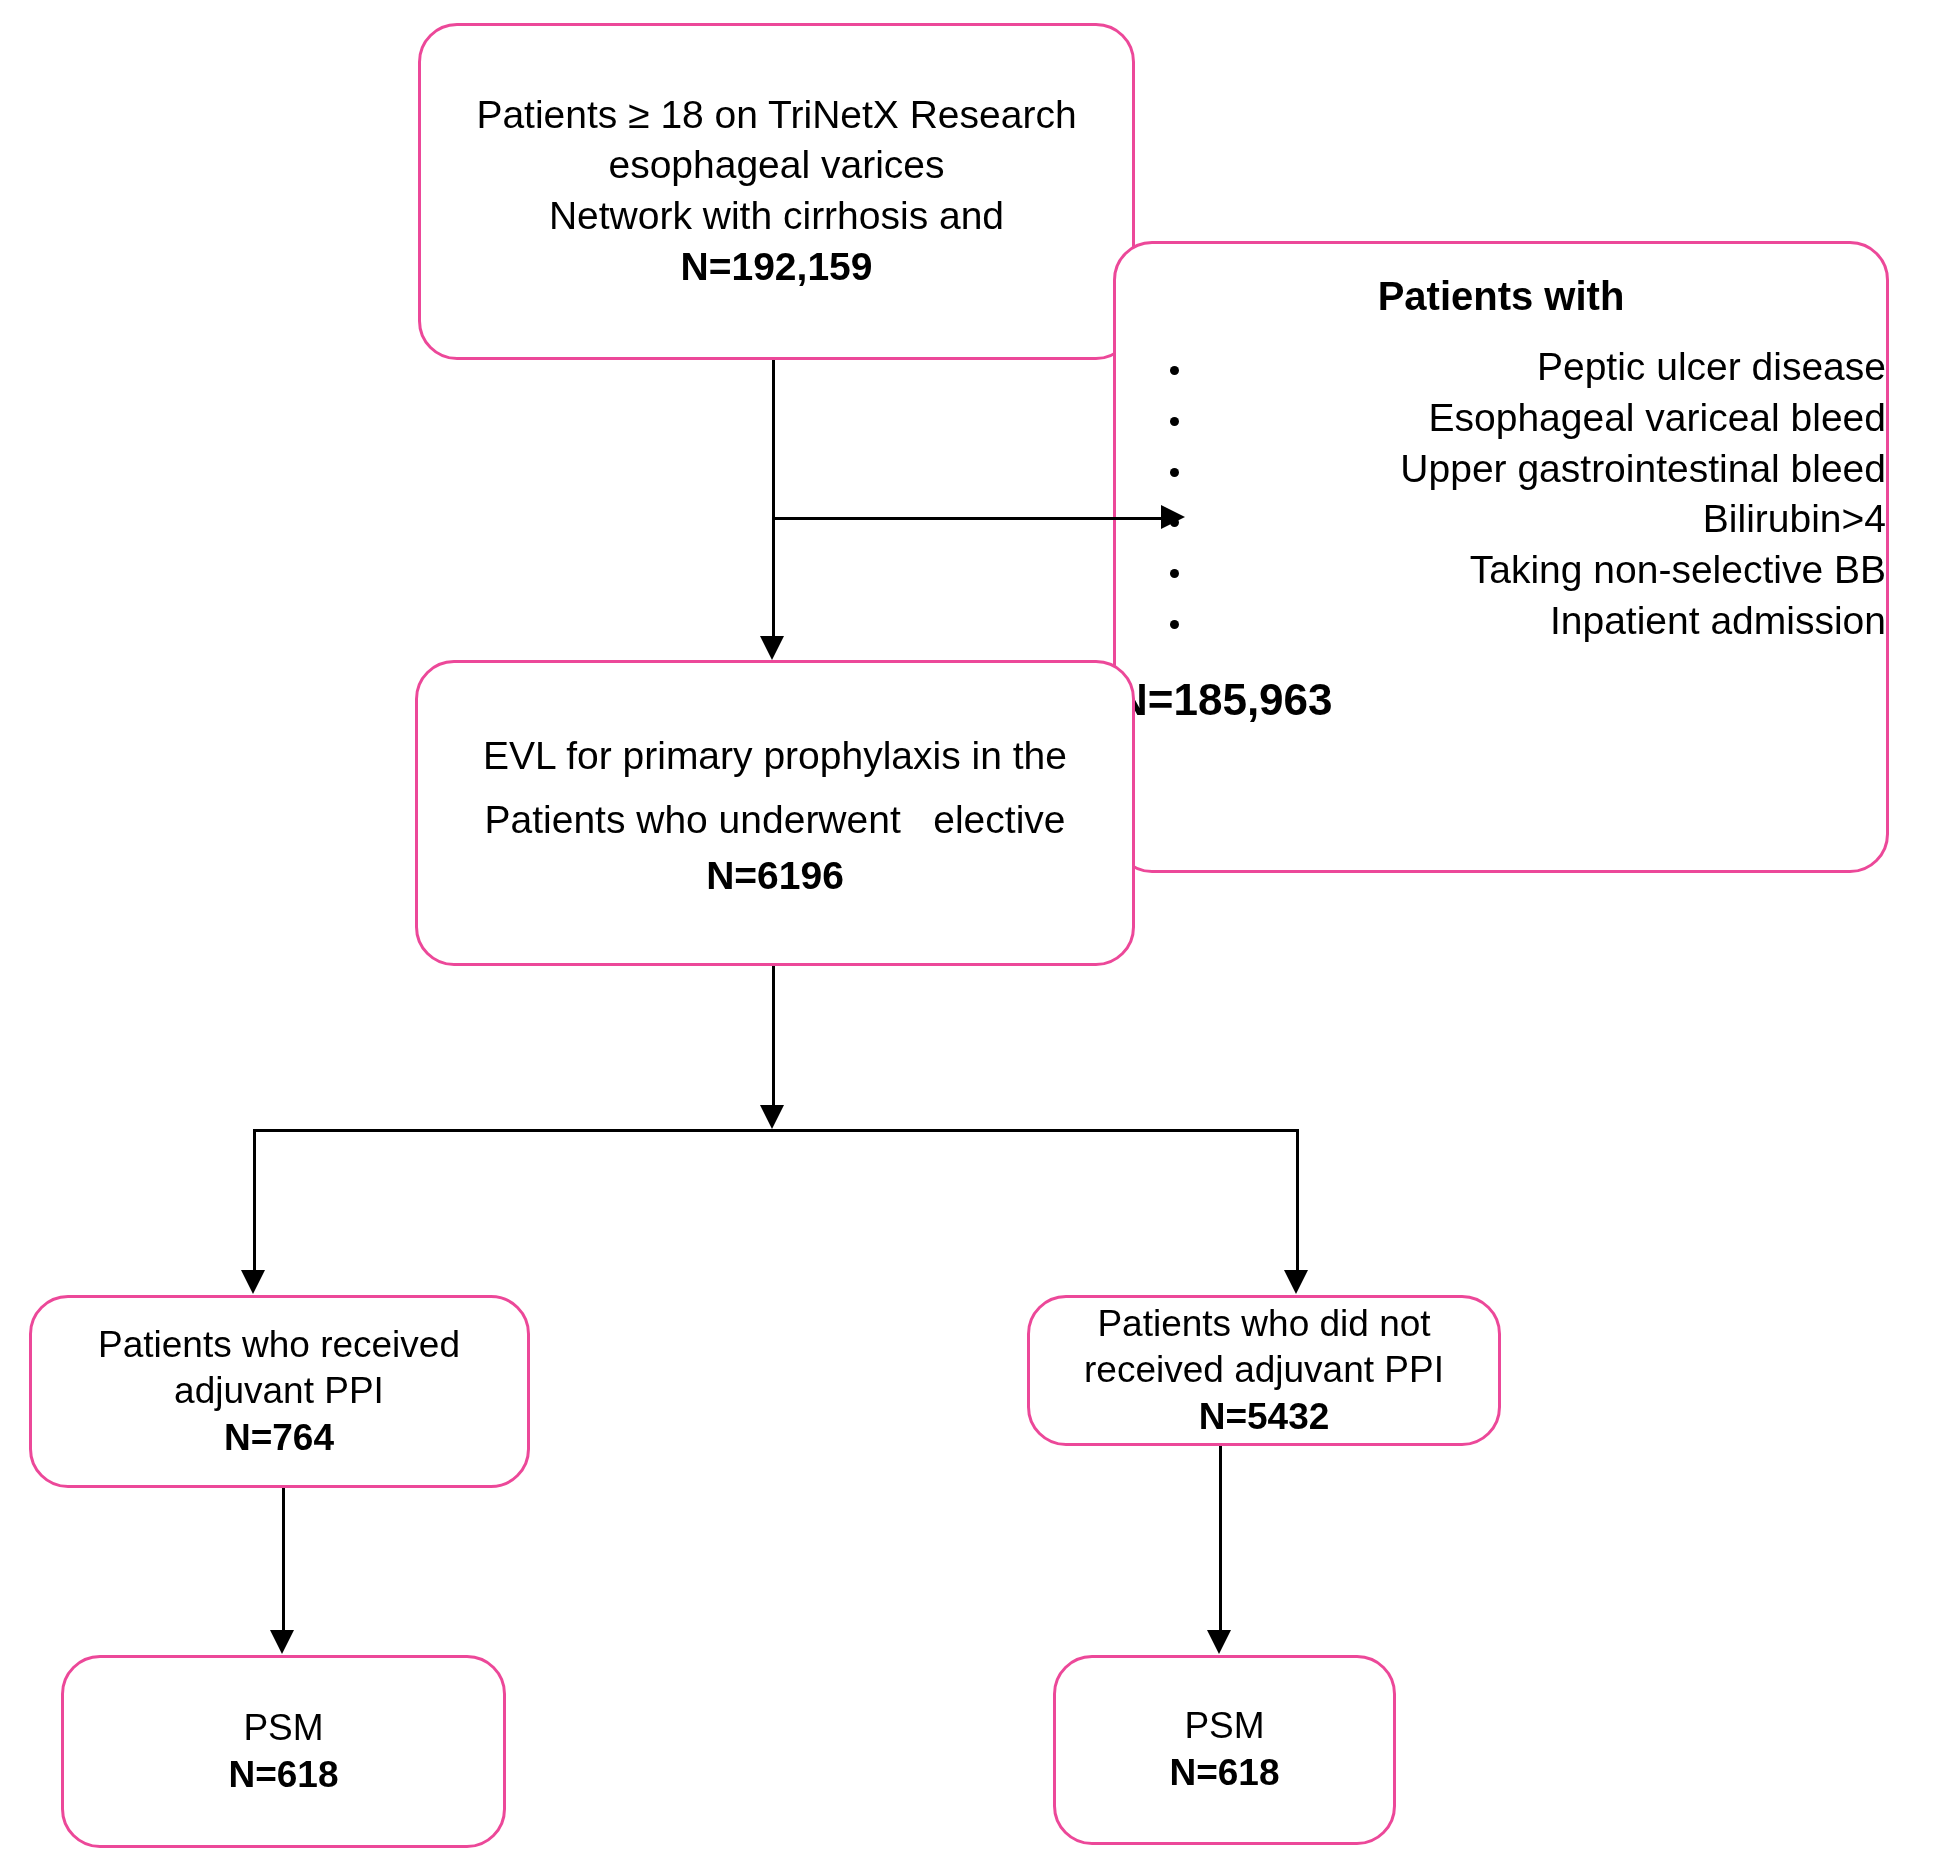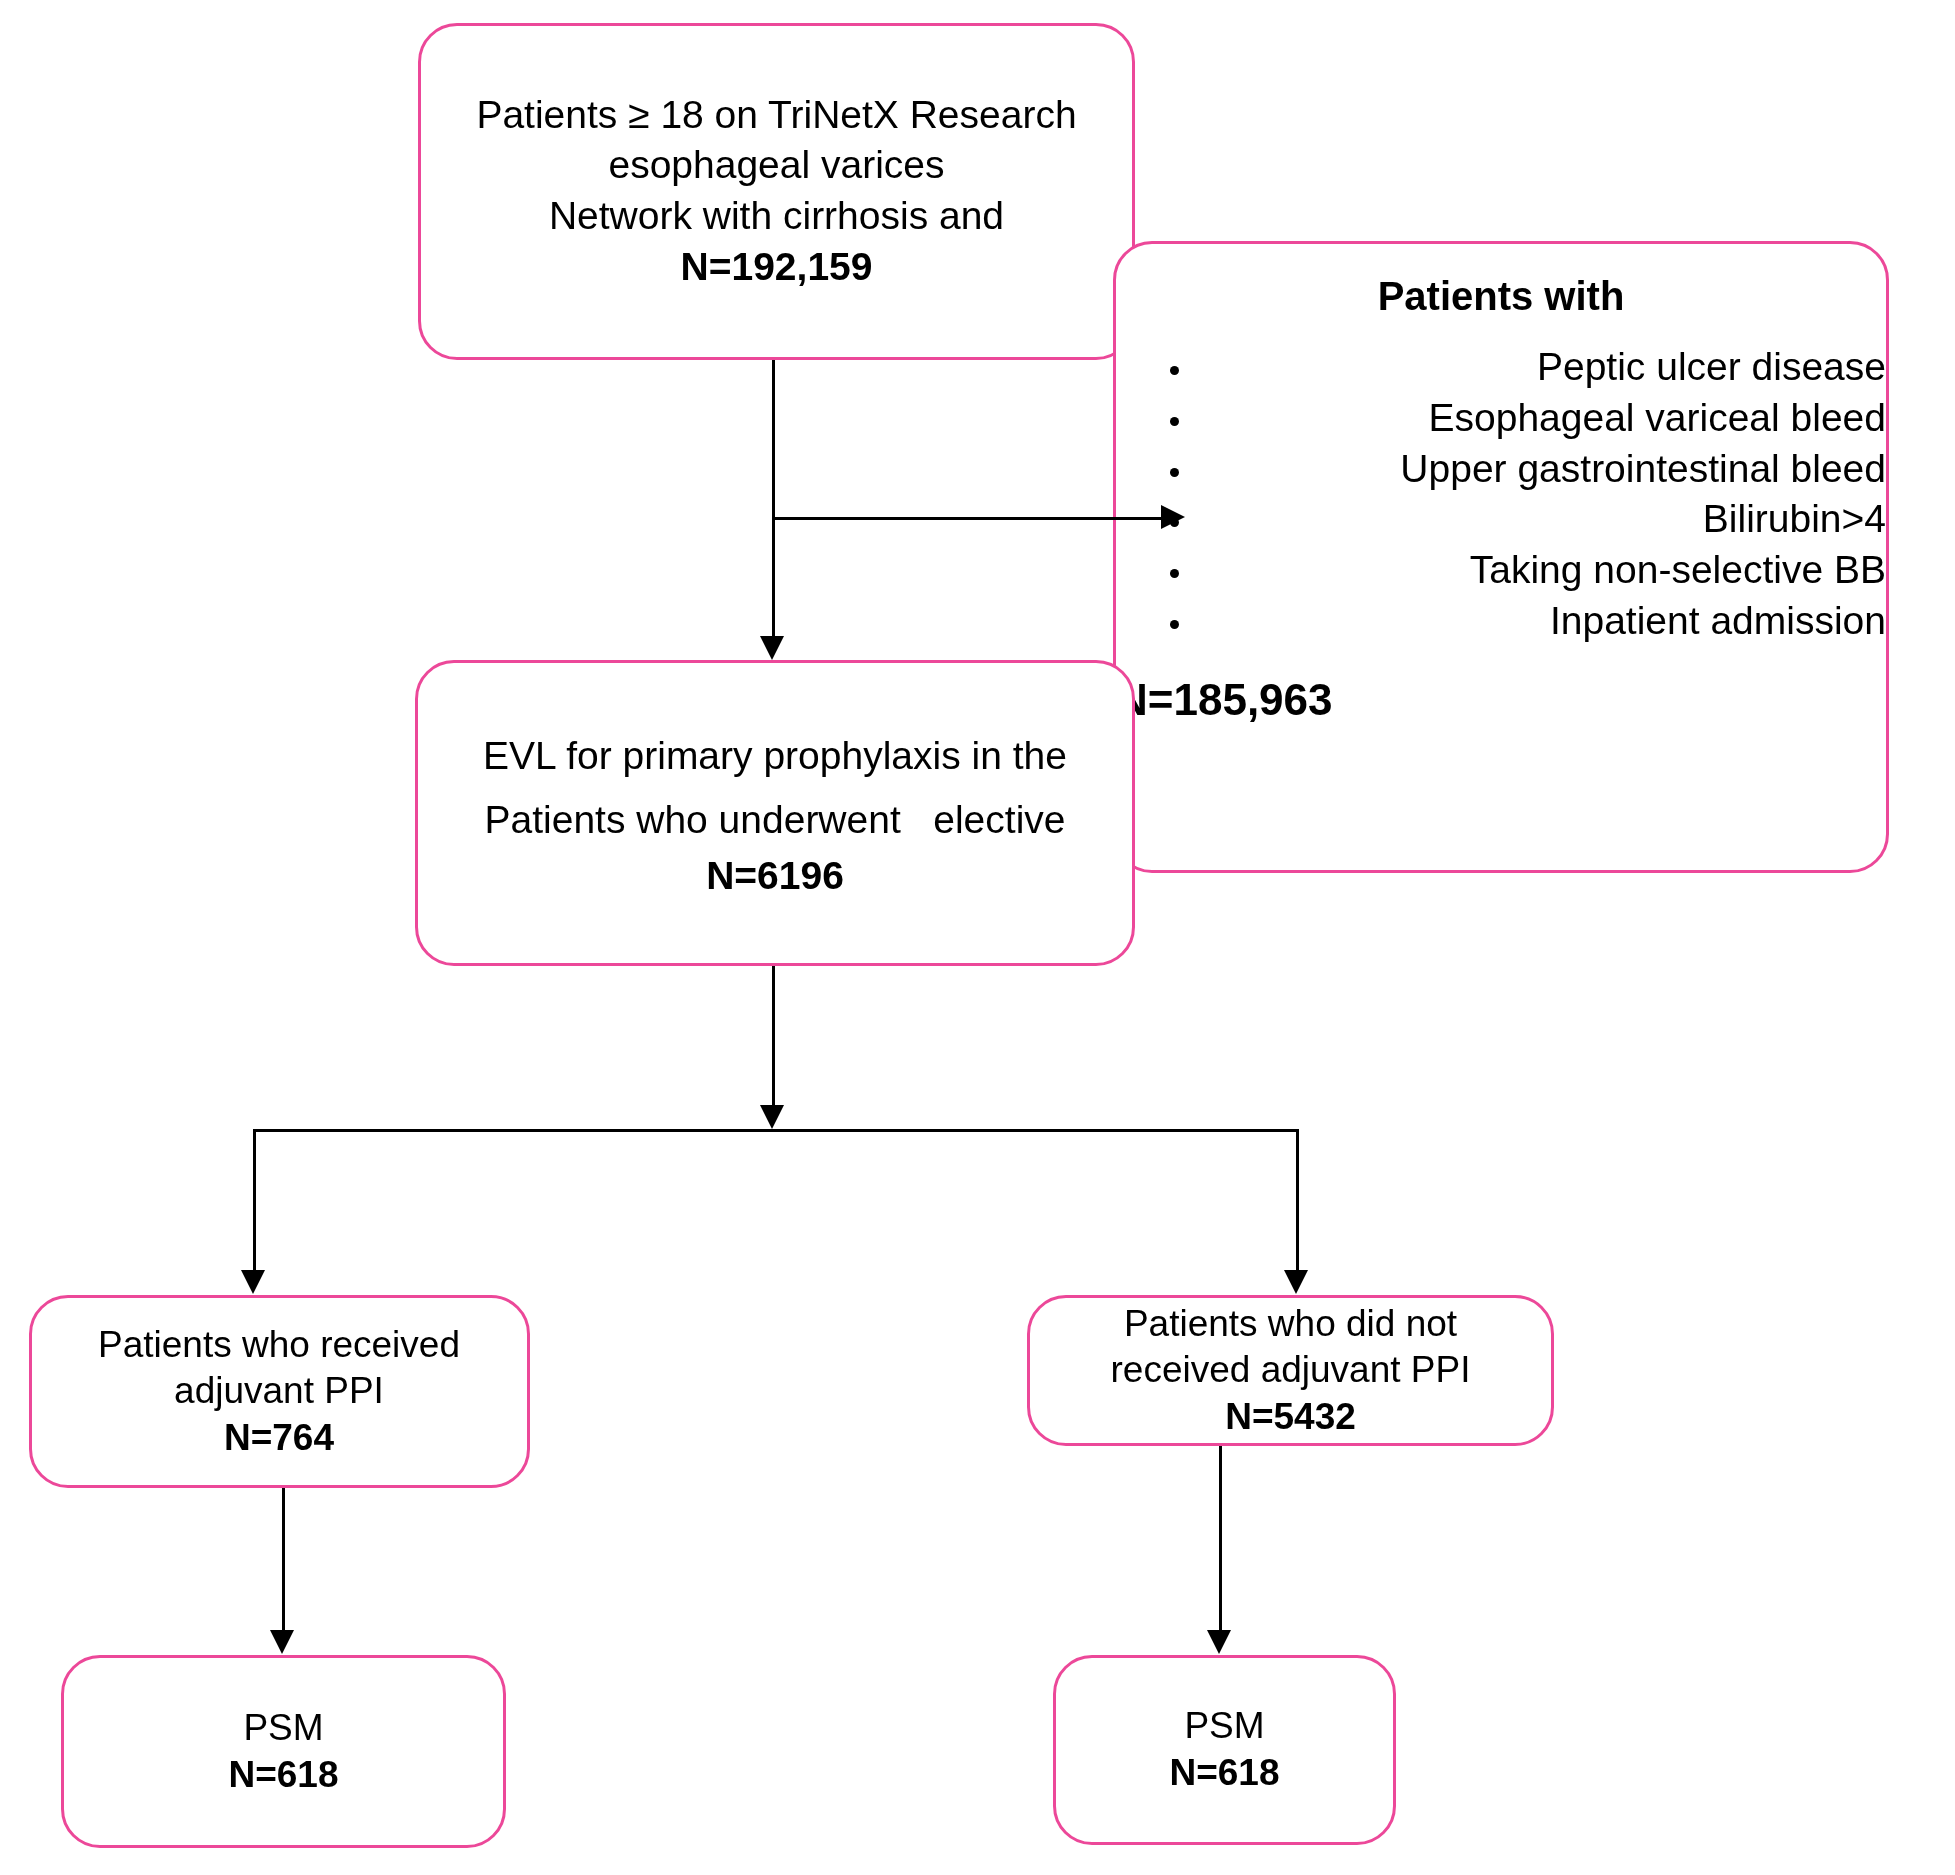--- a/index.html
+++ b/index.html
@@ -60,21 +60,21 @@
   #node-excluded .excl-n { text-align: left; font-weight: bold; margin-top: 25.5px; font-size: 44px; }
 
   #node-cohort   { left: 415px;  top: 660px;  width: 720px;  height: 306px; font-size: 39px; }
   #node-cohort .body { padding: 0 19.5px; width: 100%; box-sizing: border-box; }
   #node-cohort .l1 { line-height: 1.70; }
   #node-cohort .l2 { line-height: 1.56; }
   #node-cohort .l3 { line-height: 1.20; }
   #node-cohort .l4 { line-height: 1.20; }
 
   #node-ppi      { left: 28.5px;   top: 1295px; width: 501px;  height: 193px; font-size: 37px; }
-  #node-noppi    { left: 1027px; top: 1295px; width: 527px;  height: 151px; font-size: 37px; }
+  #node-noppi    { left: 1027px; top: 1295px; width: 474px;  height: 151px; font-size: 37px; }
   #node-psm-left { left: 61px;   top: 1655px; width: 445px;  height: 193px; font-size: 37px; }
   #node-psm-right{ left: 1053px; top: 1655px; width: 343px;  height: 190px; font-size: 37px; }
 
   
   .vline, .hline {
     position: absolute;
     background: #000000;
   }
   .vline { width: 3px; }
   .hline { height: 3px; }

